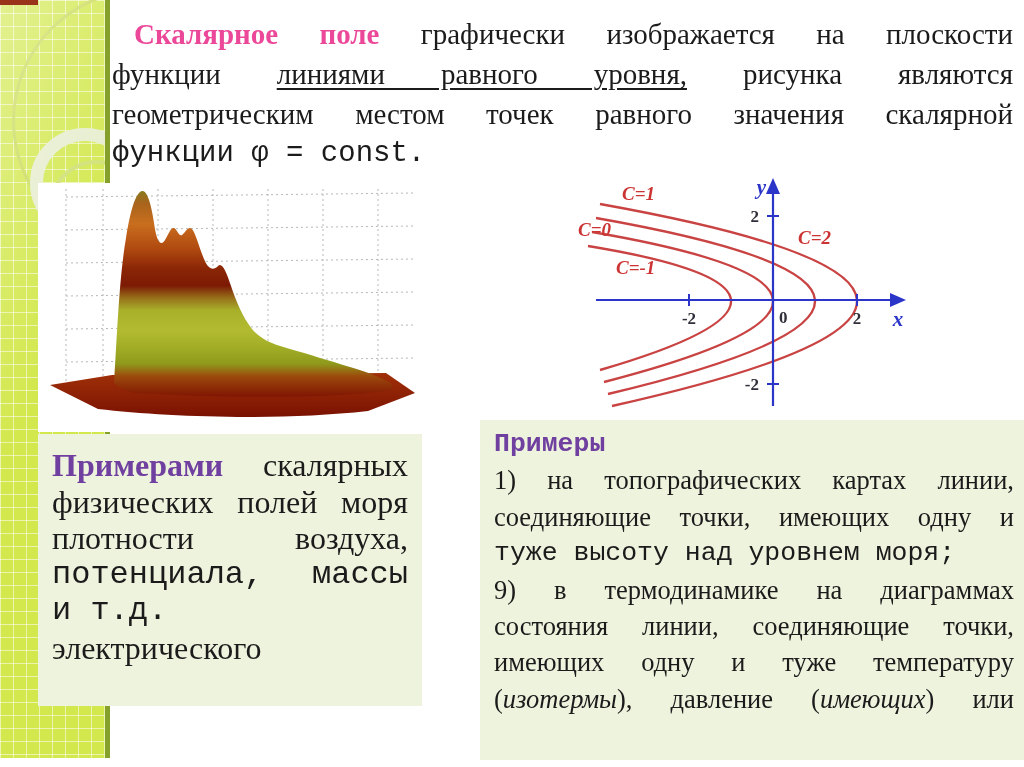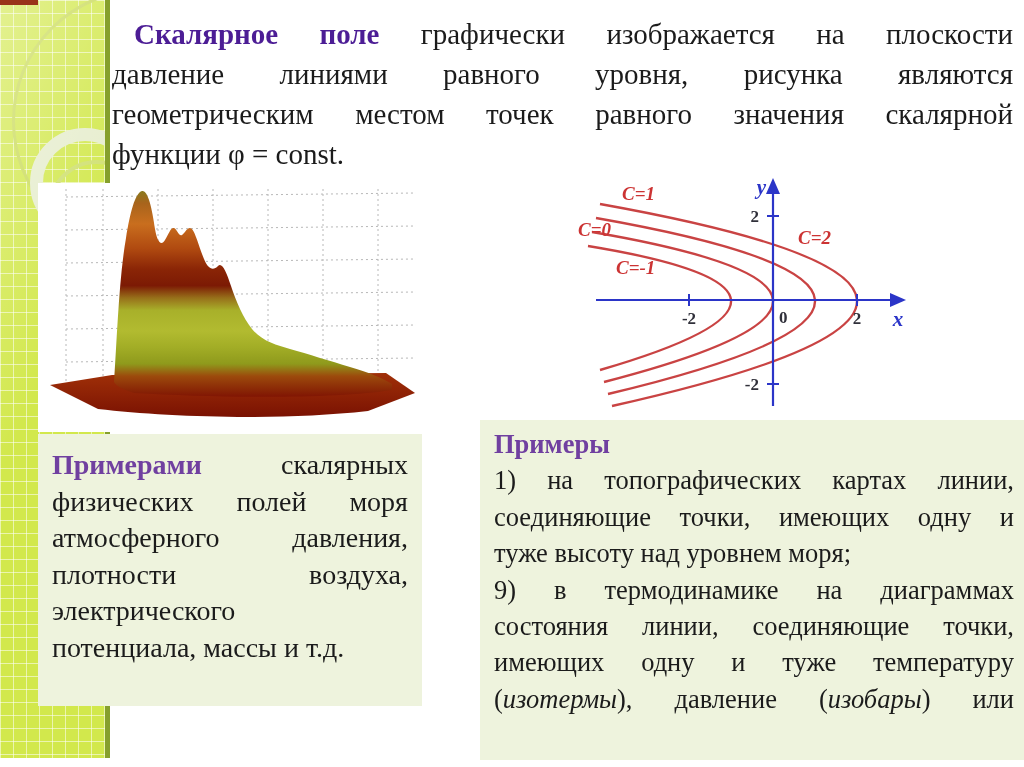--- a/index.html
+++ b/index.html
@@ -25,52 +25,52 @@
   #strip-tab{position:absolute;left:0;top:0;width:38px;height:5px;background:#99331a;}
 
   
   .panel{position:absolute;background:#ffffff;}
   #title-block{left:112px;top:14px;width:901px;font-size:29px;line-height:40px;}
   #surface-figure{left:38px;top:183px;width:382px;height:249px;}
   #contour-figure{left:560px;top:174px;width:464px;height:250px;}
 
   .example-box{position:absolute;background:#eef3dd;}
   #left-box{left:38px;top:434px;width:384px;height:272px;padding:13px 14px 0 14px;
-    box-sizing:border-box;font-size:28px;line-height:36.5px;}
+    box-sizing:border-box;font-size:32px;line-height:36.5px;}
   #right-box{left:480px;top:420px;width:544px;height:340px;padding:6px 10px 0 14px;
     box-sizing:border-box;font-size:26.5px;line-height:36.4px;}
 
   .jline{text-align:justify;text-align-last:justify;}
-  .jline.end{text-align-last:left;}
+  .jline.end{text-align-last:left;font-family:Liberation Mono, monospace;}
   .jline.indent{text-indent:22px;}
 
-  .red{color:#4c1d95;font-weight:bold;}
+  .red{color:#ec4899;font-weight:bold;}
   .purple{color:#7040a0;font-weight:bold;}
-  .underline{text-decoration-thickness:2px;text-underline-offset:4px;}
+  .underline{text-decoration:underline;text-decoration-thickness:2px;text-underline-offset:4px;}
   .italic{font-style:italic;}
   #right-heading{font-weight:bold;color:#7040a0;}
   svg{display:block;}
 </style>
 </head>
 <body>
 
 <div id="slide">
 
   <div id="strip">
     <div class="ring" id="ring-big"></div>
     <div class="ring" id="ring-thick"></div>
     <div class="ring" id="ring-small"></div>
     <div class="sheen"></div>
     <div id="strip-tab"></div>
     <div id="strip-edge"></div>
   </div>
 
   <div id="title-block" class="panel">
       <div class="jline indent"><span class="red">Скалярное поле</span><span> графически изображается на плоскости</span></div>
-      <div class="jline"><span>давление </span><span class="underline">линиями равного уровня,</span><span> рисунка являются</span></div>
+      <div class="jline"><span>функции </span><span class="underline">линиями равного уровня,</span><span> рисунка являются</span></div>
       <div class="jline"><span>геометрическим местом точек равного значения скалярной</span></div>
       <div class="jline end"><span>функции φ = const.</span></div>
     </div>
 
   <div id="surface-figure" class="panel">
     <svg width="382" height="249" viewBox="0 0 382 249">
       <defs>
         <linearGradient id="mg" x1="0" y1="0" x2="0" y2="1">
           <stop offset="0%" stop-color="#8a7a1e"></stop>
           <stop offset="6%" stop-color="#a8641c"></stop>
@@ -152,32 +152,31 @@
         <line x1="207" y1="210" x2="219" y2="210" stroke="#2b35c8" stroke-width="2"></line>
         <text x="199" y="216" text-anchor="end" fill="#30303a" font-size="17" font-weight="bold">-2</text>
         <text x="338" y="152" text-anchor="middle" fill="#2b35c8" font-size="21" font-style="italic" font-weight="bold">x</text>
         <text x="206" y="20" text-anchor="end" fill="#2b35c8" font-size="21" font-style="italic" font-weight="bold">y</text>
       </svg>
   </div>
 
   <div id="left-box" class="example-box">
       <div class="jline"><span class="purple">Примерами</span><span> скалярных</span></div>
       <div class="jline"><span>физических полей моря</span></div>
-      <div class="jline"><span>атмосферного давления,</span></div>
       <div class="jline"><span>плотности воздуха,</span></div>
+      <div class="jline end"><span>потенциала, массы и т.д.</span></div>
       <div class="jline"><span>электрического</span></div>
-      <div class="jline end"><span>потенциала, массы и т.д.</span></div>
     </div>
 
   <div id="right-box" class="example-box">
     <div id="right-heading" class="jline end">Примеры</div>
     <div>
         <div class="jline"><span>1) на топографических картах линии,</span></div>
         <div class="jline"><span>соединяющие точки, имеющих одну и</span></div>
         <div class="jline end"><span>туже высоту над уровнем моря;</span></div>
         <div class="jline"><span>9) в термодинамике на диаграммах</span></div>
         <div class="jline"><span>состояния линии, соединяющие точки,</span></div>
         <div class="jline"><span>имеющих одну и туже температуру</span></div>
-        <div class="jline"><span>(</span><span class="italic">изотермы</span><span>), давление (</span><span class="italic">изобары</span><span>) или</span></div>
+        <div class="jline"><span>(</span><span class="italic">изотермы</span><span>), давление (</span><span class="italic">имеющих</span><span>) или</span></div>
       </div>
   </div>
 
 </div>
 
 </body></html>

